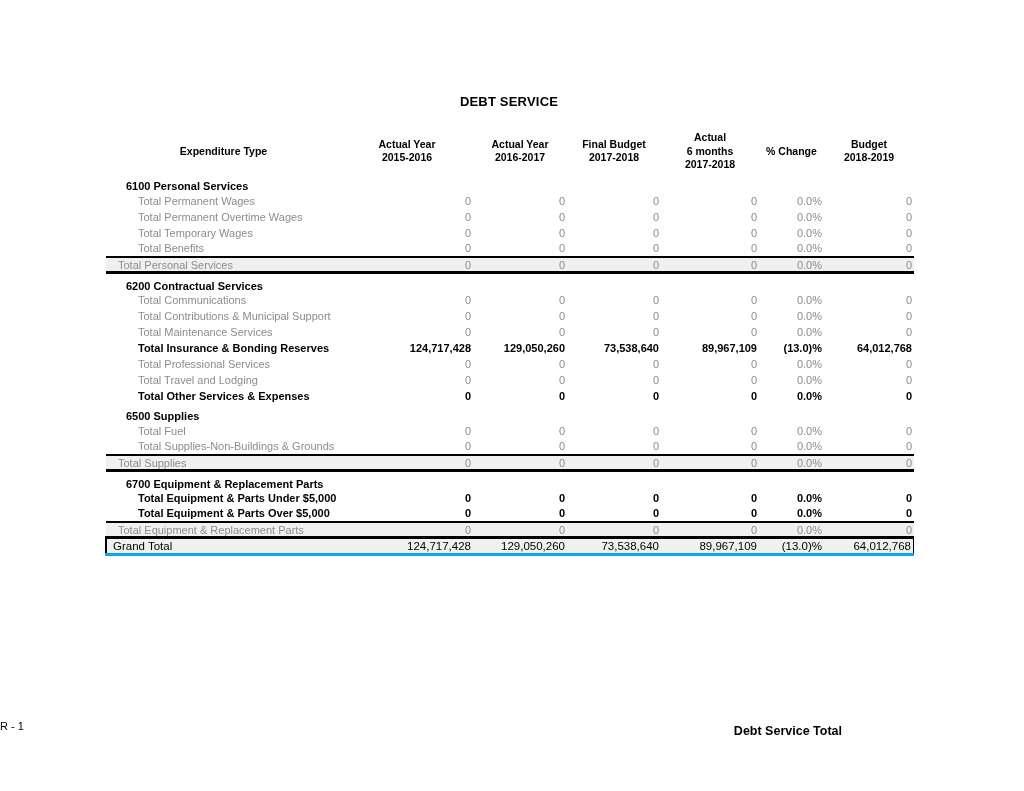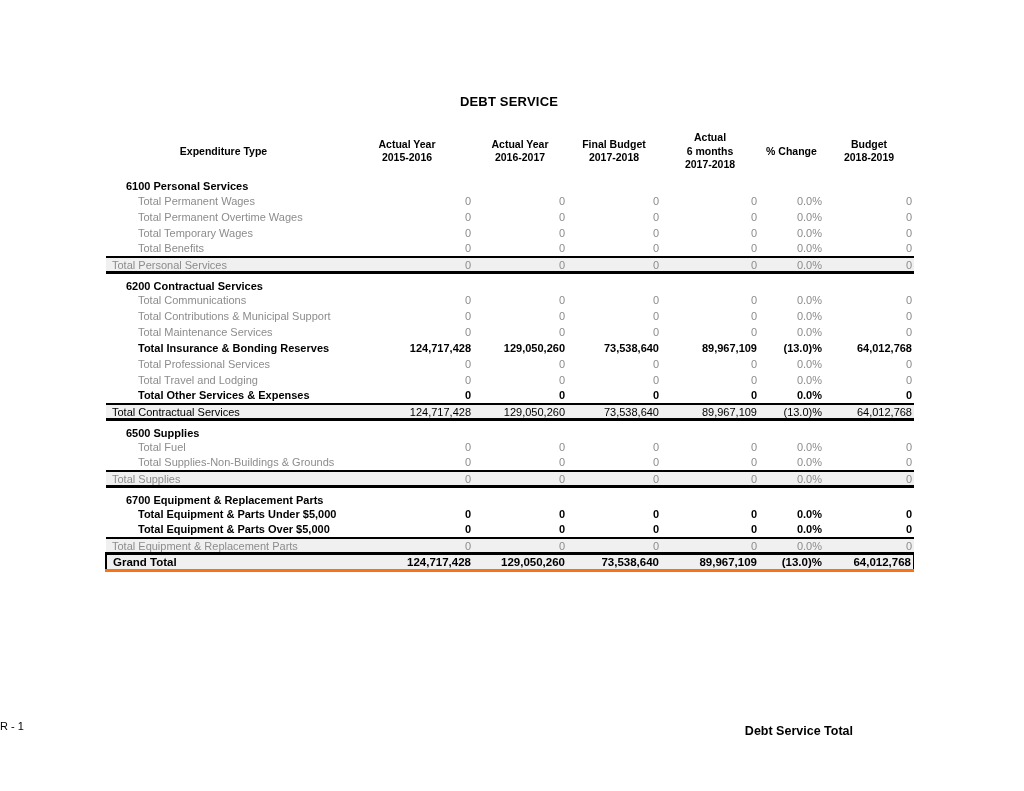--- a/index.html
+++ b/index.html
@@ -56,44 +56,44 @@
     white-space: nowrap;
   }
   tr.detail-row td.label { padding-left: 32px; white-space: nowrap; }
   tr.detail-row.muted td { color: var(--muted, #8c8c8c); }
   tr.detail-row.bold td { font-weight: bold; }
   tr.total-row td {
     background: var(--band, #f0f0f0);
     border-top: 2px solid #000;
     border-bottom: 3px solid #000;
   }
-  tr.total-row td.label { padding-left: 6px; white-space: nowrap; }
+  tr.total-row td.label { padding-left: 12px; white-space: nowrap; }
   tr.total-row.muted td { color: var(--muted, #8c8c8c); }
   tr.total-row.dark td { color: #000; }
   tr.grand-row td {
     background: var(--band, #f0f0f0);
-    font-weight: bold;
+    font-weight: normal;
     font-size: 11.5px;
     border-top: 2px solid #000;
-    border-bottom: 3px solid #f97316;
+    border-bottom: 3px solid #0ea5e9;
     height: 17px;
   }
   tr.grand-row td:first-child { border-left: 2px solid #000; }
   tr.grand-row td:last-child { border-right: 2px solid #000; }
   tr.grand-row td.label { padding-left: 6px; white-space: nowrap; }
   .footer-center {
     position: absolute;
     top: 720px; left: 0; width: 1024px;
     text-align: left;
     font-weight: normal;
     font-size: 11px;
   }
   .footer-right {
     position: absolute;
-    top: 724px; right: 61px;
+    top: 724px; right: 72px;
     font-weight: bold;
     font-size: 12.5px;
     padding-left: 44px;
   }
 </style>
 </head>
 <body>
 
 <div class="page">
 
@@ -235,29 +235,20 @@
         </tr>
         <tr class="detail-row bold">
           <td class="label">Total Other Services &amp; Expenses</td>
           <td class="num">0</td>
           <td class="num">0</td>
           <td class="num">0</td>
           <td class="num">0</td>
           <td class="num">0.0%</td>
           <td class="num">0</td>
         </tr>
-        <tr class="total-row dark">
-          <td class="label">Total Contractual Services</td>
-          <td class="num">124,717,428</td>
-          <td class="num">129,050,260</td>
-          <td class="num">73,538,640</td>
-          <td class="num">89,967,109</td>
-          <td class="num">(13.0)%</td>
-          <td class="num">64,012,768</td>
-        </tr>
         <tr class="section-row">
           <td class="section-label" colspan="7">6500 Supplies</td>
         </tr>
         <tr class="detail-row muted">
           <td class="label">Total Fuel</td>
           <td class="num">0</td>
           <td class="num">0</td>
           <td class="num">0</td>
           <td class="num">0</td>
           <td class="num">0.0%</td>

